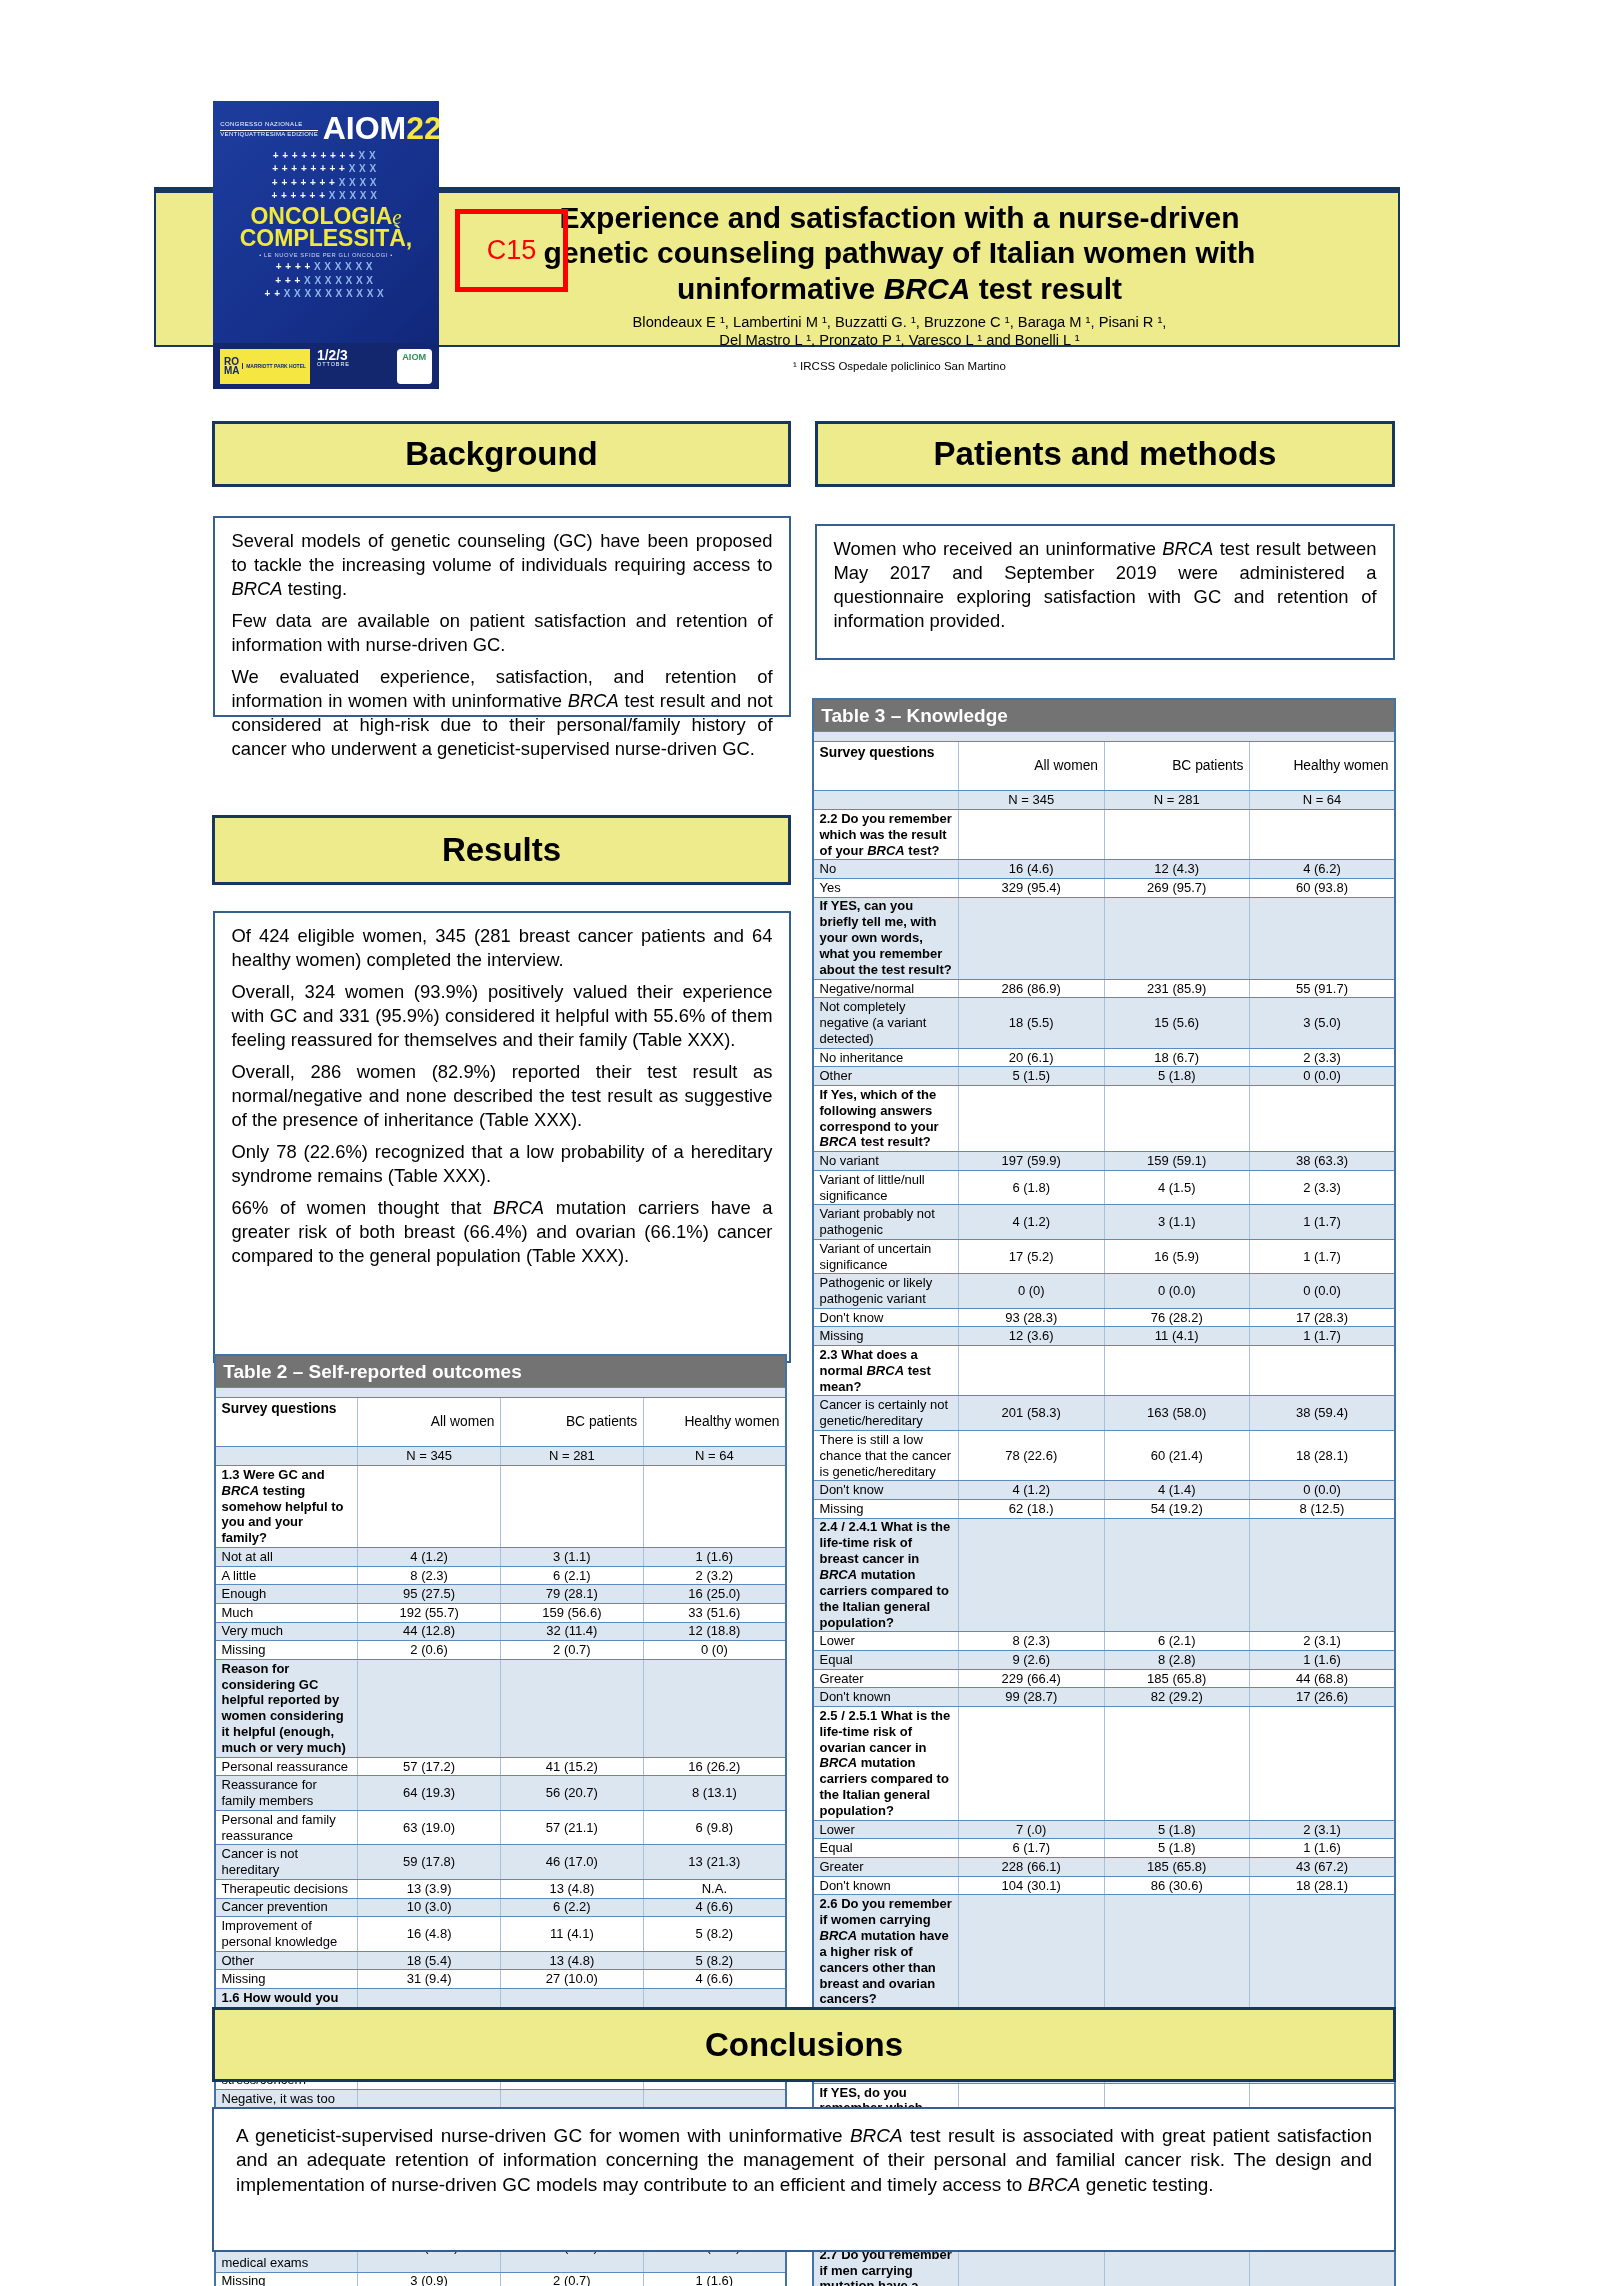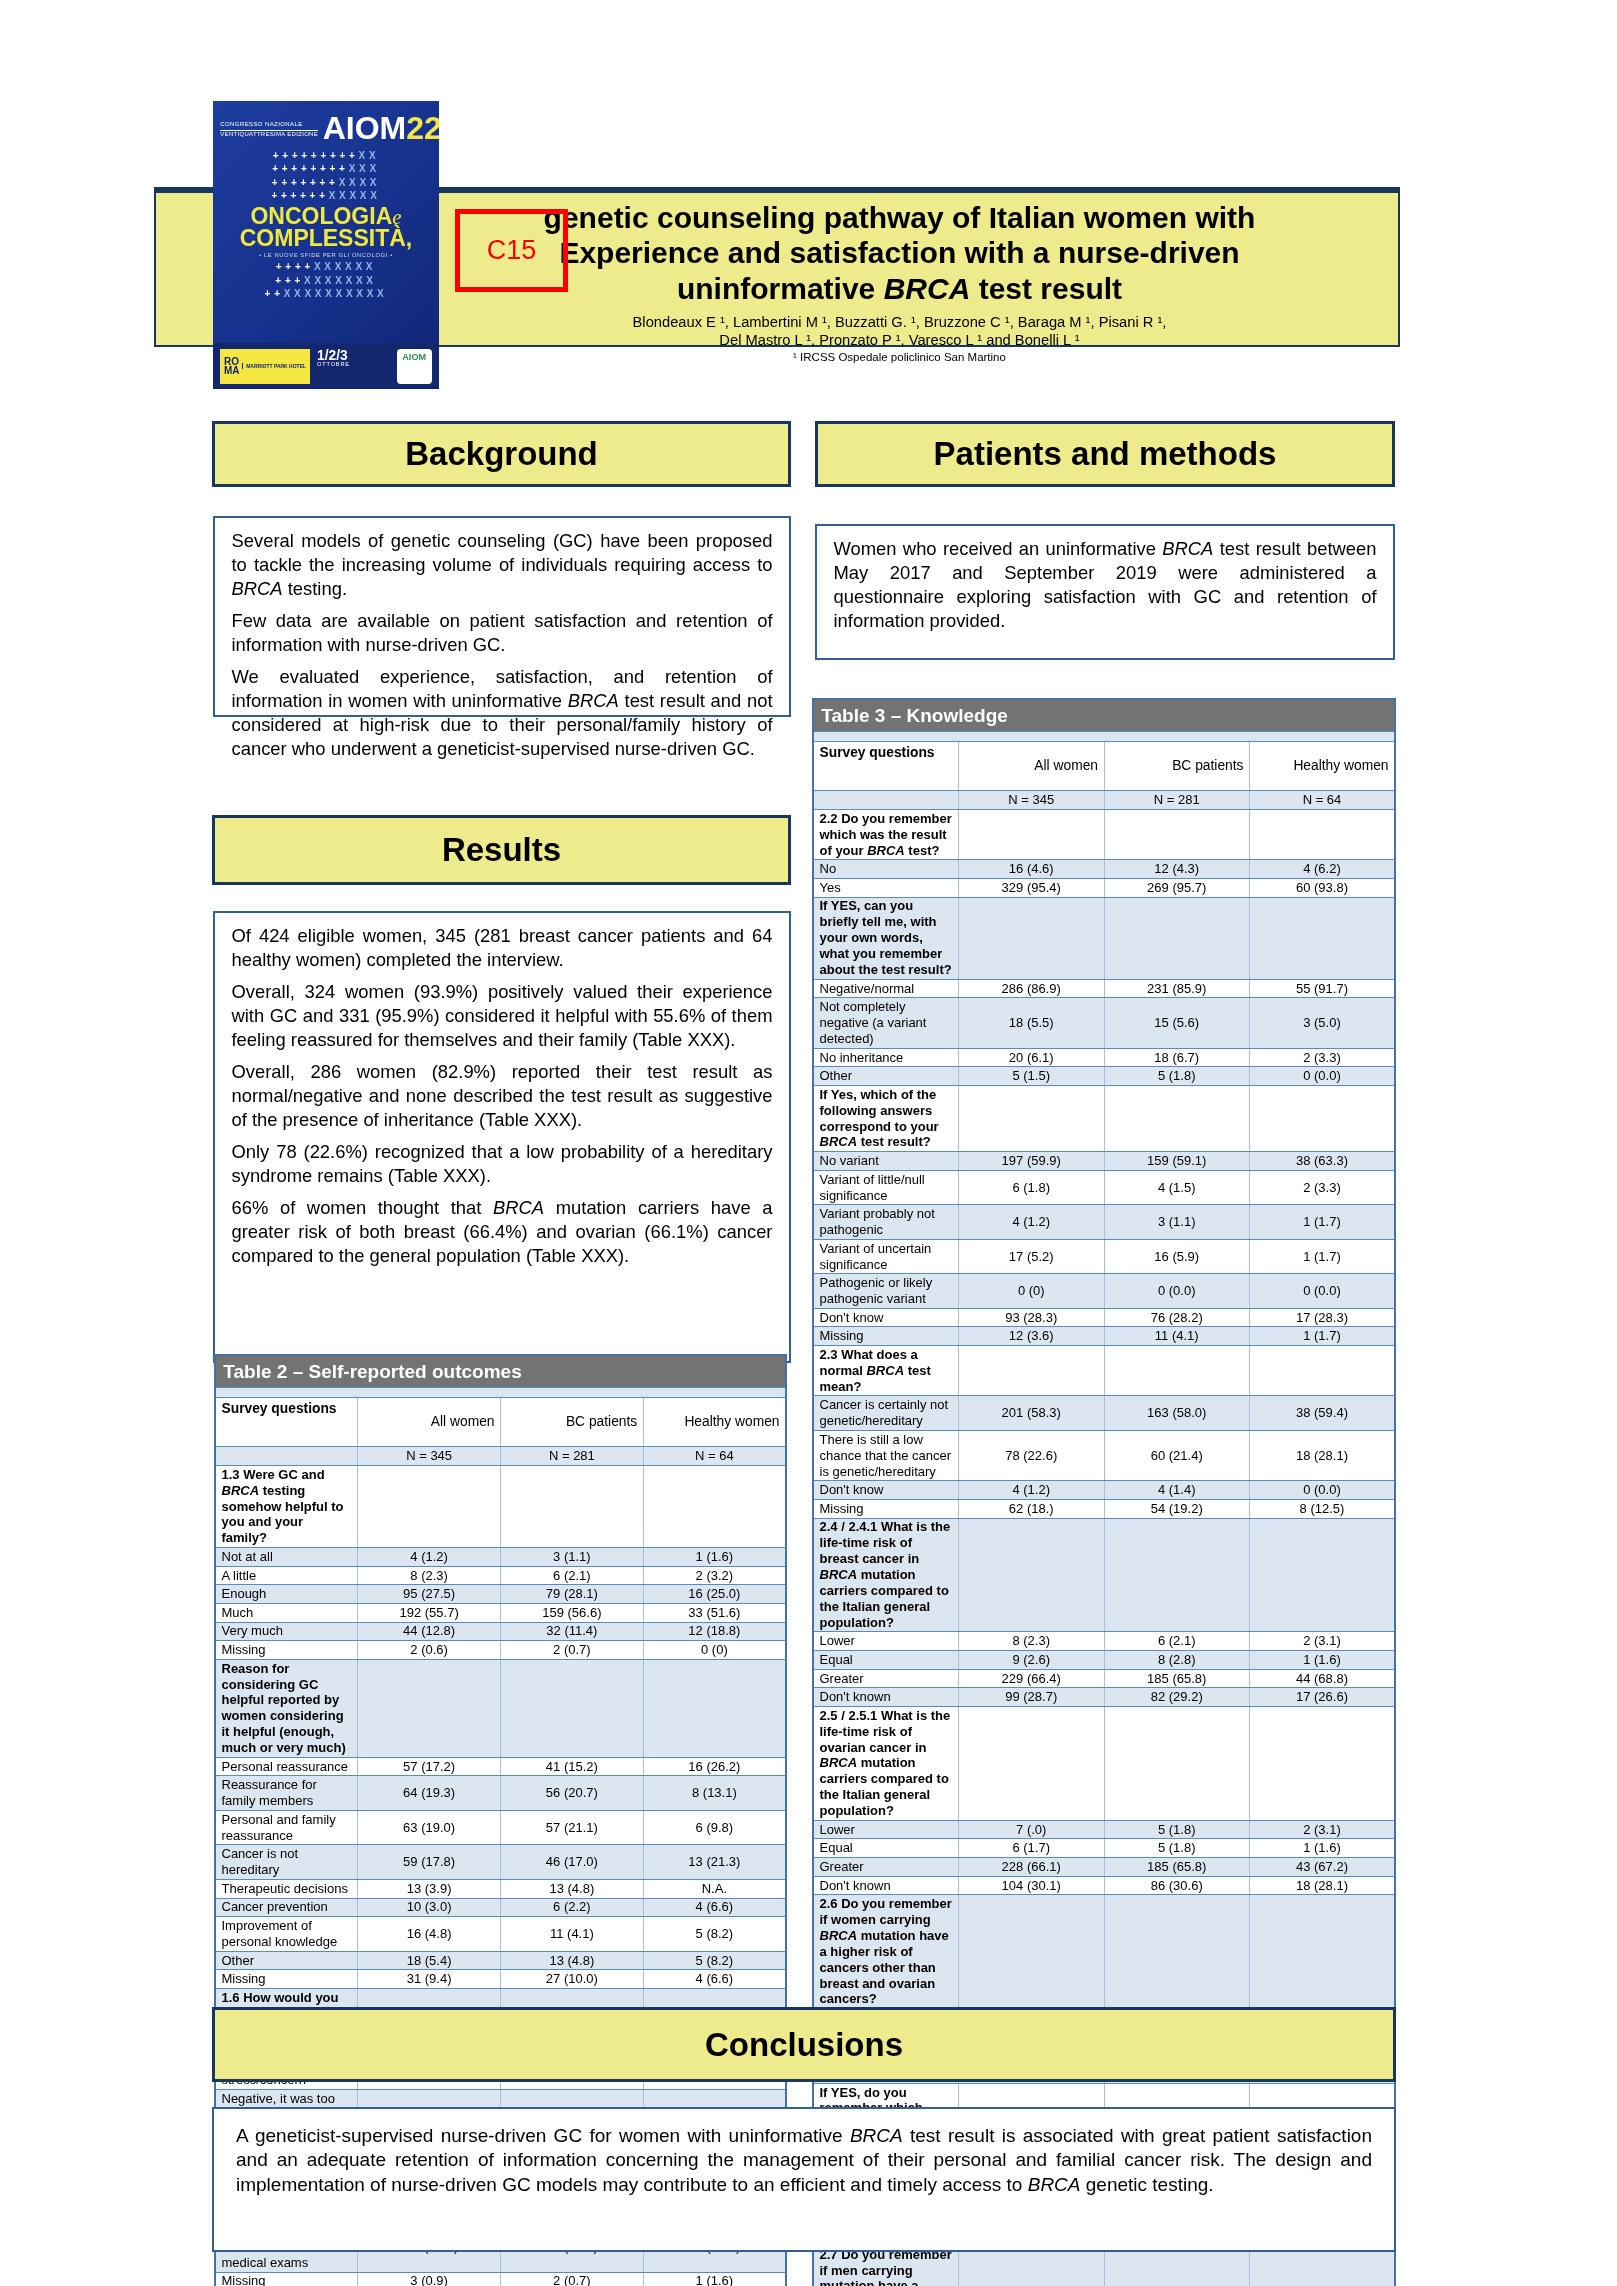--- a/index.html
+++ b/index.html
@@ -5,21 +5,21 @@
   html,body{margin:0;padding:0;background:#ffffff;}
   .page{position:relative;width:1617px;height:2287px;background:#ffffff;
         font-family:"Liberation Sans",sans-serif;color:#000;overflow:hidden;}
 
   
   .title-box{position:absolute;left:154px;top:187px;width:1242px;height:152px;
              background:#eeeb8d;border:2.8px solid #17375e;border-top:6.4px solid #17375e;z-index:1;}
   .title-wrap{position:absolute;left:413px;top:200px;width:973px;text-align:center;z-index:2;}
   .title-line{font-size:30px;font-weight:bold;line-height:1.18;}
   .authors{font-size:14.7px;margin-top:6.4px;line-height:1.25;}
-  .affil{font-size:11.5px;margin-top:2px;}
+  .affil{font-size:11.5px;margin-top:11px;}
   .c15-box{position:absolute;left:455px;top:209px;width:103px;height:73px;border:5.5px solid #fe0000;
            display:flex;align-items:center;justify-content:center;z-index:3;
            color:#fe0000;font-size:27px;}
 
   
   .logo{position:absolute;left:213px;top:101px;width:226px;height:288px;z-index:4;
         background:linear-gradient(135deg,#1d3d9e 0%,#16318c 55%,#102575 100%);
         display:flex;flex-direction:column;color:#fff;overflow:hidden;}
   .logo-top{display:flex;align-items:center;gap:4.6px;padding:9.2px 7.3px 1.8px 7.3px;}
   .logo-cong{font-size:6px;line-height:1.5;letter-spacing:0.4px;border-bottom:0.9px solid #fff;
@@ -123,22 +123,22 @@
       </div>
       <div class="aiom-mini">AIOM</div>
     </div>
   </div>
 
   <div class="c15-box">
     <span>C15</span>
   </div>
 
   <div class="title-wrap">
+    <div class="title-line">Experience and satisfaction with a nurse-driven</div>
     <div class="title-line">genetic counseling pathway of Italian women with</div>
-    <div class="title-line">Experience and satisfaction with a nurse-driven</div>
     <div class="title-line">uninformative <i>BRCA</i> test result</div>
     <div class="authors">Blondeaux E ¹, Lambertini M ¹, Buzzatti G. ¹, Bruzzone C ¹, Baraga M ¹, Pisani R ¹,</div>
     <div class="authors" style="margin-top:0;">Del Mastro L ¹, Pronzato P ¹, Varesco L ¹ and Bonelli L ¹</div>
     <div class="affil">¹ IRCSS Ospedale policlinico San Martino</div>
   </div>
 
   <div class="sec-head" id="bg-head">
     <span>Background</span>
   </div>
   <div class="txt-box" id="bg-text">

